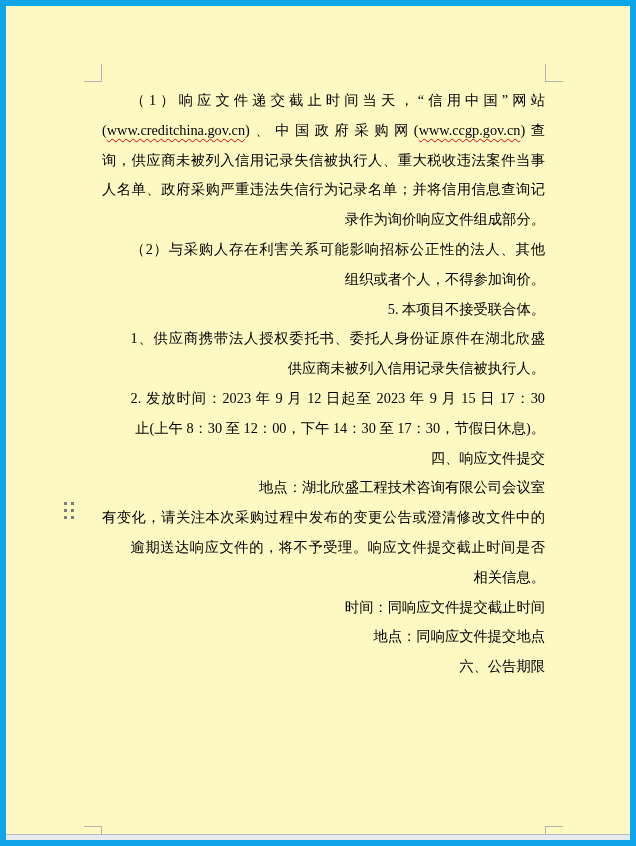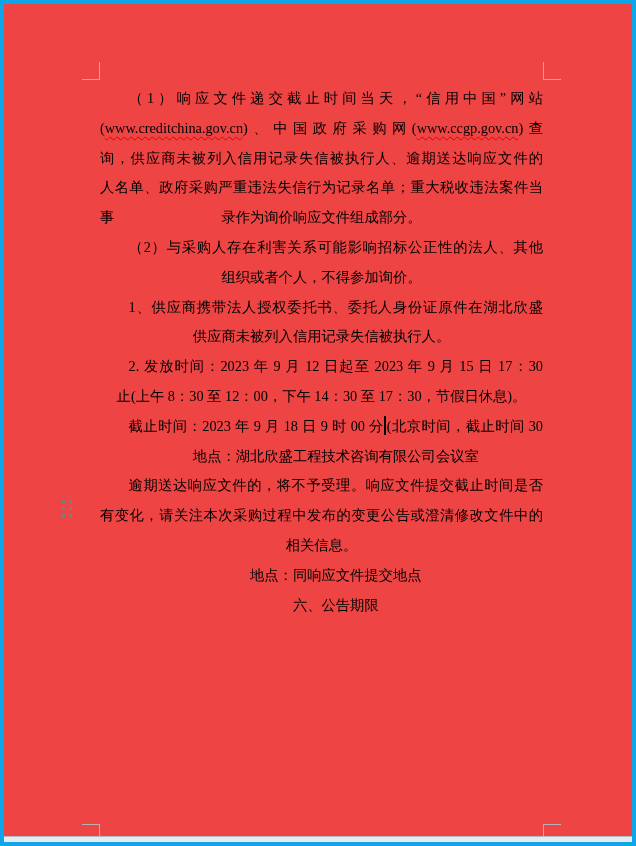--- a/index.html
+++ b/index.html
@@ -1,33 +1,33 @@
 <!DOCTYPE html>
 <html><head>
 <meta charset="utf-8">
 <style>
   html,body{margin:0;padding:0;background:#ffffff;}
   .page{
     position:relative;
     width:636px;height:846px;
-    background:#ef4444;
-    border:4px solid #0ea5e9;
+    background:#fef9c3;
+    border:6px solid #0ea5e9;
     box-sizing:border-box;
     overflow:hidden;
     font-family:"Liberation Serif","DejaVu Serif",serif;
   }
   
   .text-area{
     position:absolute;
     left:96px;top:80px;width:443px;
     font-size:14.3px;color:#000;
   }
   .ln{
     height:29.8px;line-height:29.8px;
-    text-align:center;
+    text-align:right;
     white-space:normal;
     overflow:visible;
   }
   .ln.j{text-align:justify;text-align-last:justify;text-justify:inter-character;}
   .ln.ind{text-indent:2em;}
   
   .sq{
     text-decoration-line:underline;
     text-decoration-style:wavy;
     text-decoration-color:#e60000;
@@ -85,45 +85,45 @@
   </div>
 
   <div class="text-area">
 
     <div class="ln j ind">（1）响应文件递交截止时间当天，“信用中国”网站</div>
 
     <div class="ln j">
       <span>(</span><span class="sq">www.creditchina.gov.cn</span><span>)、中国政府采购网(</span><span class="sq">www.ccgp.gov.cn</span><span>)查</span>
     </div>
 
-    <div class="ln j">询，供应商未被列入信用记录失信被执行人、逾期送达响应文件的</div>
-    <div class="ln j">人名单、政府采购严重违法失信行为记录名单；重大税收违法案件当事</div>
+    <div class="ln j">询，供应商未被列入信用记录失信被执行人、重大税收违法案件当事</div>
+    <div class="ln j">人名单、政府采购严重违法失信行为记录名单；并将信用信息查询记</div>
     <div class="ln">录作为询价响应文件组成部分。</div>
 
     <div class="ln j ind">（2）与采购人存在利害关系可能影响招标公正性的法人、其他</div>
     <div class="ln">组织或者个人，不得参加询价。</div>
 
+    <div class="ln ind">5. 本项目不接受联合体。</div>
 
     <div class="ln j ind">1、供应商携带法人授权委托书、委托人身份证原件在湖北欣盛</div>
     <div class="ln">供应商未被列入信用记录失信被执行人。</div>
 
     <div class="ln j ind">2. 发放时间：2023 年 9 月 12 日起至 2023 年 9 月 15 日 17：30</div>
     <div class="ln">止(上午 8：30 至 12：00，下午 14：30 至 17：30，节假日休息)。</div>
 
+    <div class="ln ind">四、响应文件提交</div>
 
-    <div class="ln j ind">
-      <span>截止时间：2023 年 9 月 18 日 9 时 00 分</span><span class="caret"></span><span>(北京时间，截止时间 30</span>
-    </div>
 
     <div class="ln ind">地点：湖北欣盛工程技术咨询有限公司会议室</div>
 
+    <div class="ln j">有变化，请关注本次采购过程中发布的变更公告或澄清修改文件中的</div>
     <div class="ln j ind">逾期送达响应文件的，将不予受理。响应文件提交截止时间是否</div>
-    <div class="ln j">有变化，请关注本次采购过程中发布的变更公告或澄清修改文件中的</div>
     <div class="ln">相关信息。</div>
 
+    <div class="ln ind">时间：同响应文件提交截止时间</div>
     <div class="ln ind">地点：同响应文件提交地点</div>
     <div class="ln ind">六、公告期限</div>
 
   </div>
 
   <div class="bottom-strip"></div>
 
 </div>
 
 </body></html>

